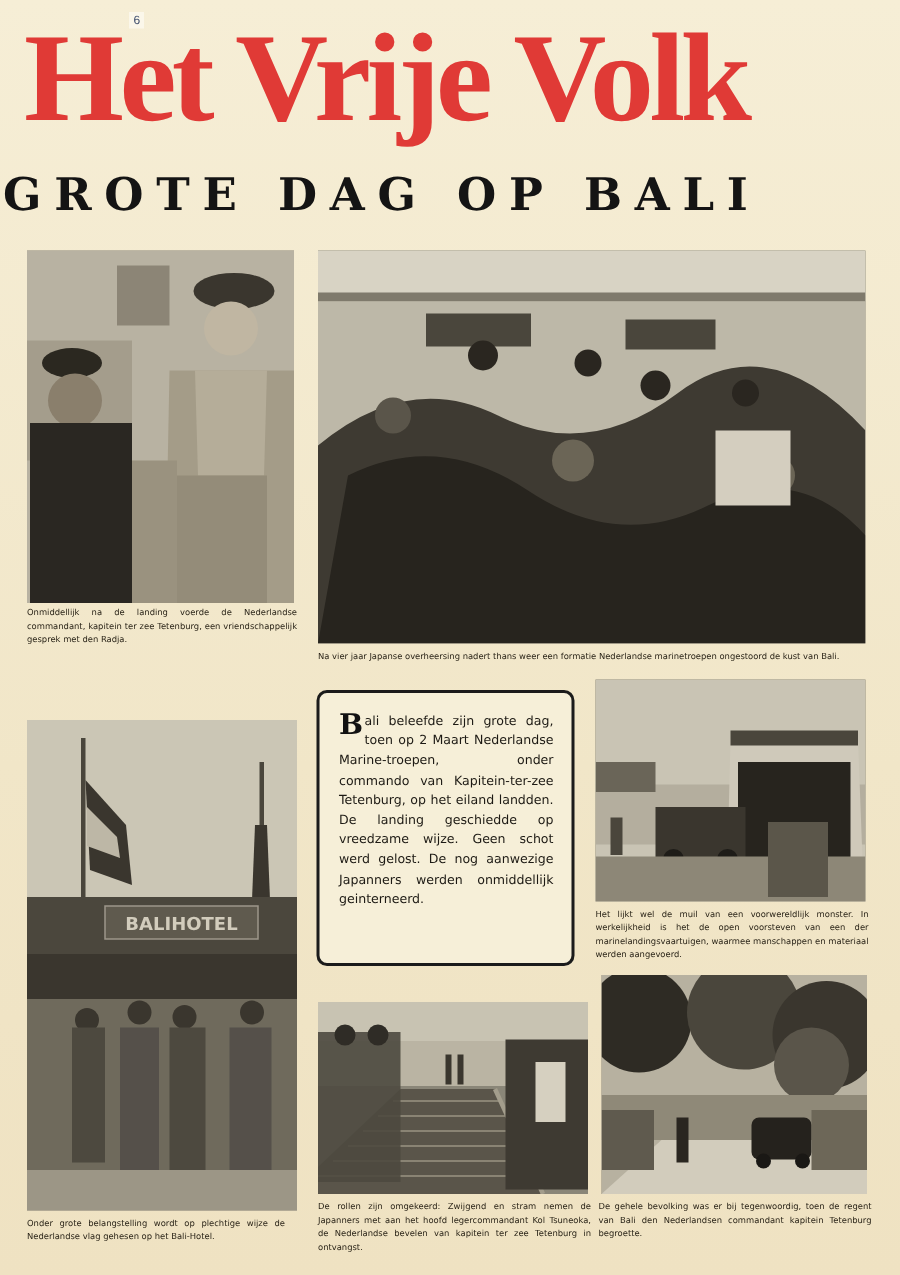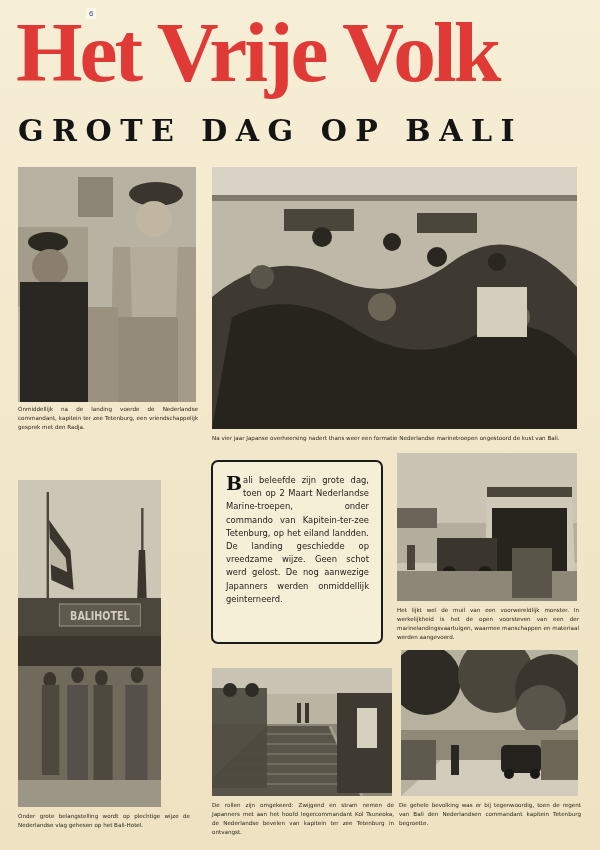--- a/index.html
+++ b/index.html
@@ -1,20 +1,20 @@
 <!DOCTYPE html>
 <html><head>
 <meta charset="utf-8">
 <style>
   html,body{margin:0;padding:0;}
   body{width:600px;height:850px;background:#f3ead0;position:relative;overflow:hidden;font-family:"Liberation Sans",sans-serif;}
   .page{position:absolute;left:0;top:0;width:600px;height:850px;background:linear-gradient(180deg,#f6eed6 0%,#f1e6c8 60%,#efe2c2 100%);}
   .pagenum{position:absolute;left:86px;top:8px;font-size:8px;color:#3a4a6a;font-family:"Liberation Sans",sans-serif;background:#fbf7ea;padding:1px 3px;}
   .masthead{position:absolute;left:16px;top:12px;width:570px;height:82px;color:#e03a36;font-family:"Liberation Serif",serif;font-weight:bold;font-size:84px;line-height:82px;letter-spacing:-3px;white-space:nowrap;transform:scaleX(1.02);transform-origin:left top;}
-  .headline{position:absolute;left:18px;top:113px;width:570px;font-family:"DejaVu Serif",serif;font-weight:bold;font-size:30px;line-height:36px;letter-spacing:8.5px;color:#141414;white-space:nowrap;}
+  .headline{position:absolute;left:2px;top:113px;width:570px;font-family:"DejaVu Serif",serif;font-weight:bold;font-size:30px;line-height:36px;letter-spacing:8.5px;color:#141414;white-space:nowrap;}
   .photo{position:absolute;overflow:hidden;background:#8a8678;}
   .photo svg{display:block;width:100%;height:100%;}
   .cap{position:absolute;font-family:"DejaVu Sans",sans-serif;font-size:5.6px;line-height:9px;color:#2a2418;text-align:justify;}
   .box{position:absolute;left:211px;top:460px;width:172px;height:184px;border:2px solid #1b1b1b;border-radius:7px;box-sizing:border-box;padding:12px 12px 8px 13px;background:#f6efd8;}
   .box p{margin:0;font-family:"DejaVu Sans",sans-serif;font-size:8.4px;line-height:13.2px;color:#1d1a14;text-align:justify;}
   .dropcap{font-family:"DejaVu Serif",serif;font-weight:bold;font-size:19px;line-height:14px;float:left;margin-right:1px;margin-top:2px;color:#111;}
   .stamp{position:absolute;left:193px;top:812px;width:10px;height:22px;color:#b9b2a2;font-size:6px;line-height:7px;}
 </style>
 </head>
 <body>
@@ -82,21 +82,21 @@
       <rect x="40" y="85" width="60" height="35" fill="#3a362e"></rect>
       <circle cx="52" cy="120" r="7" fill="#1e1c18"></circle>
       <circle cx="88" cy="120" r="7" fill="#1e1c18"></circle>
       <rect y="118" width="180" height="30" fill="#8d8777"></rect>
       <rect x="115" y="95" width="40" height="50" fill="#5b564a"></rect>
       <rect x="10" y="92" width="8" height="25" fill="#4a463c"></rect>
     </svg>
   </div>
   <div class="cap" style="left:397px;top:606px;width:182px;">Het lijkt wel de muil van een voorwereldlijk monster. In werkelijkheid is het de open voorsteven van een der marinelandingsvaartuigen, waarmee manschappen en materiaal werden aangevoerd.</div>
 
-  <div class="photo" style="left:18px;top:480px;width:143px;height:327px;">
+  <div class="photo" style="left:18px;top:480px;width:180px;height:327px;">
     <svg viewBox="0 0 180 327" preserveAspectRatio="none">
       <rect width="180" height="327" fill="#cbc6b5"></rect>
       <rect x="36" y="12" width="3" height="110" fill="#4a463c"></rect>
       <path d="M39 40 L66 70 L70 110 L42 100 Z" fill="#3a362e"></path>
       <path d="M40 58 L60 78 L62 92 L40 84 Z" fill="#bdb7a6"></path>
       <rect x="155" y="28" width="3" height="95" fill="#4a463c"></rect>
       <path d="M152 70 L160 70 L162 120 L150 120 Z" fill="#3a362e"></path>
       <rect x="0" y="118" width="180" height="38" fill="#4b473d"></rect>
       <rect x="52" y="124" width="102" height="22" fill="#5f5a4e" stroke="#9d978a" stroke-width="1"></rect>
       <text x="103" y="140" font-family="DejaVu Sans, sans-serif" font-size="12" font-weight="bold" fill="#d2ccbc" text-anchor="middle">BALIHOTEL</text>

